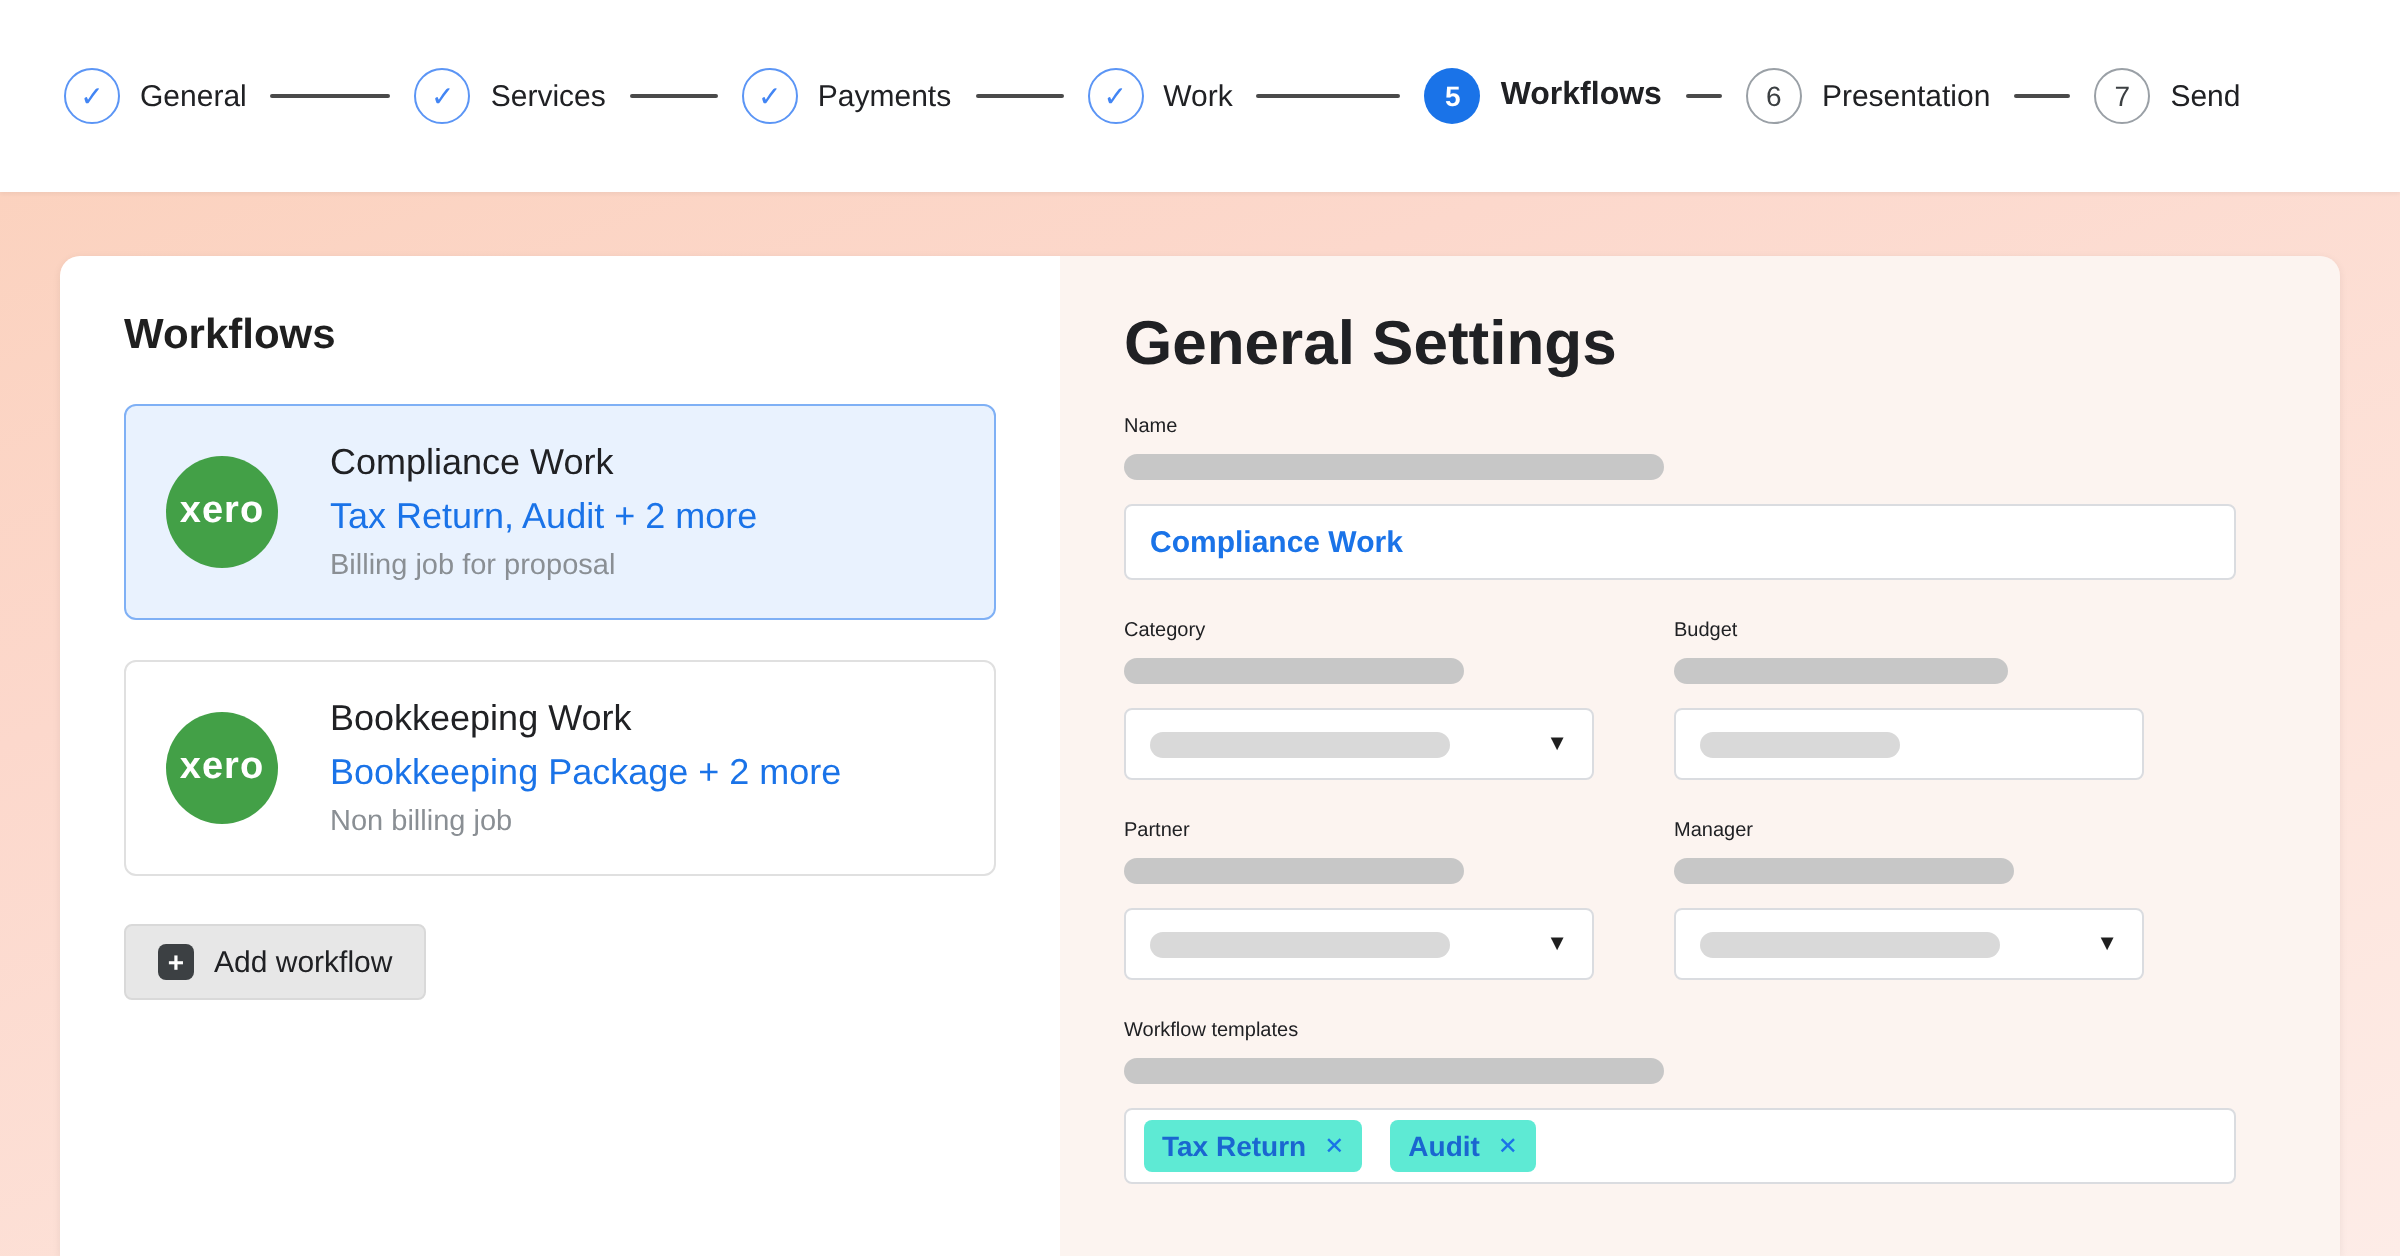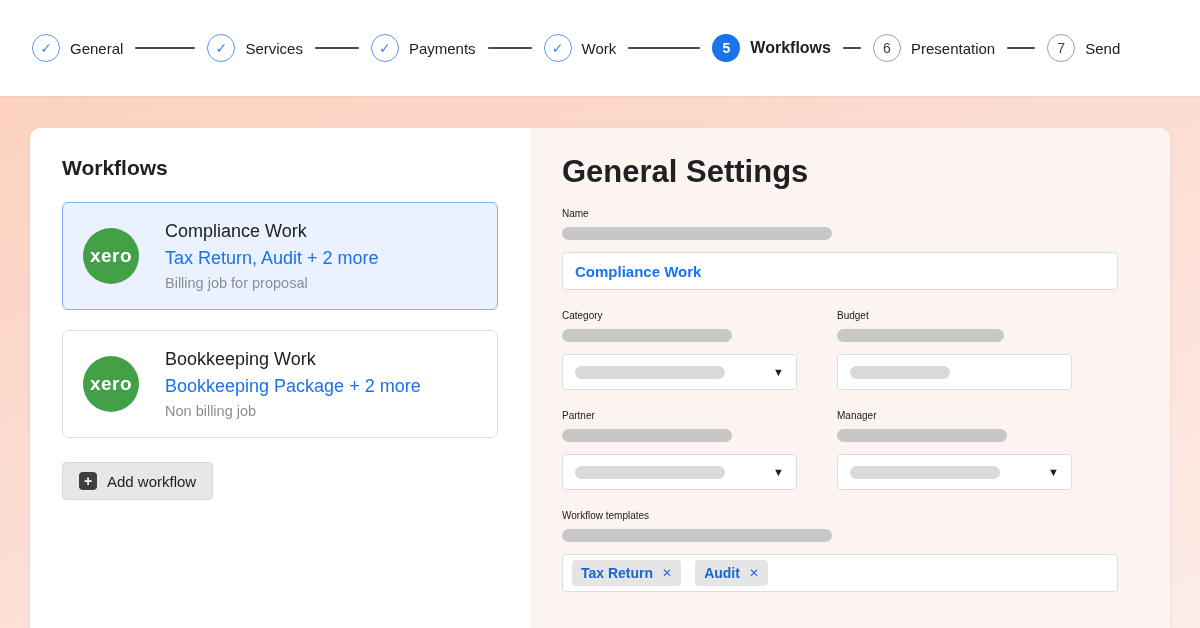--- a/index.html
+++ b/index.html
@@ -85,21 +85,21 @@
     display:flex; align-items:center; justify-content:space-between; padding:0 12px;
   }
   .select { cursor:pointer; }
   .caret { font-size:11px; color:#1f1f1f; line-height:1; }
   .chip-input {
     min-height:38px; background:#fff; border:1px solid #dadce0; border-radius:4px;
     display:flex; align-items:center; gap:14px; padding:0 9px;
   }
   .chip {
     display:inline-flex; align-items:center; gap:9px;
-    background:#e5e5e5; border-radius:4px; padding:5px 9px;
+    background:#5eead4; border-radius:4px; padding:5px 9px;
     font-size:14px; font-weight:700; color:#1a66d0;
   }
   .chip .close { font-size:12px; font-weight:700; color:#1a73e8; cursor:pointer; line-height:1; }
 </style>
 </head>
 <body>
 
 <header class="stepper">
   <div class="step done">
     <span class="circle done">

